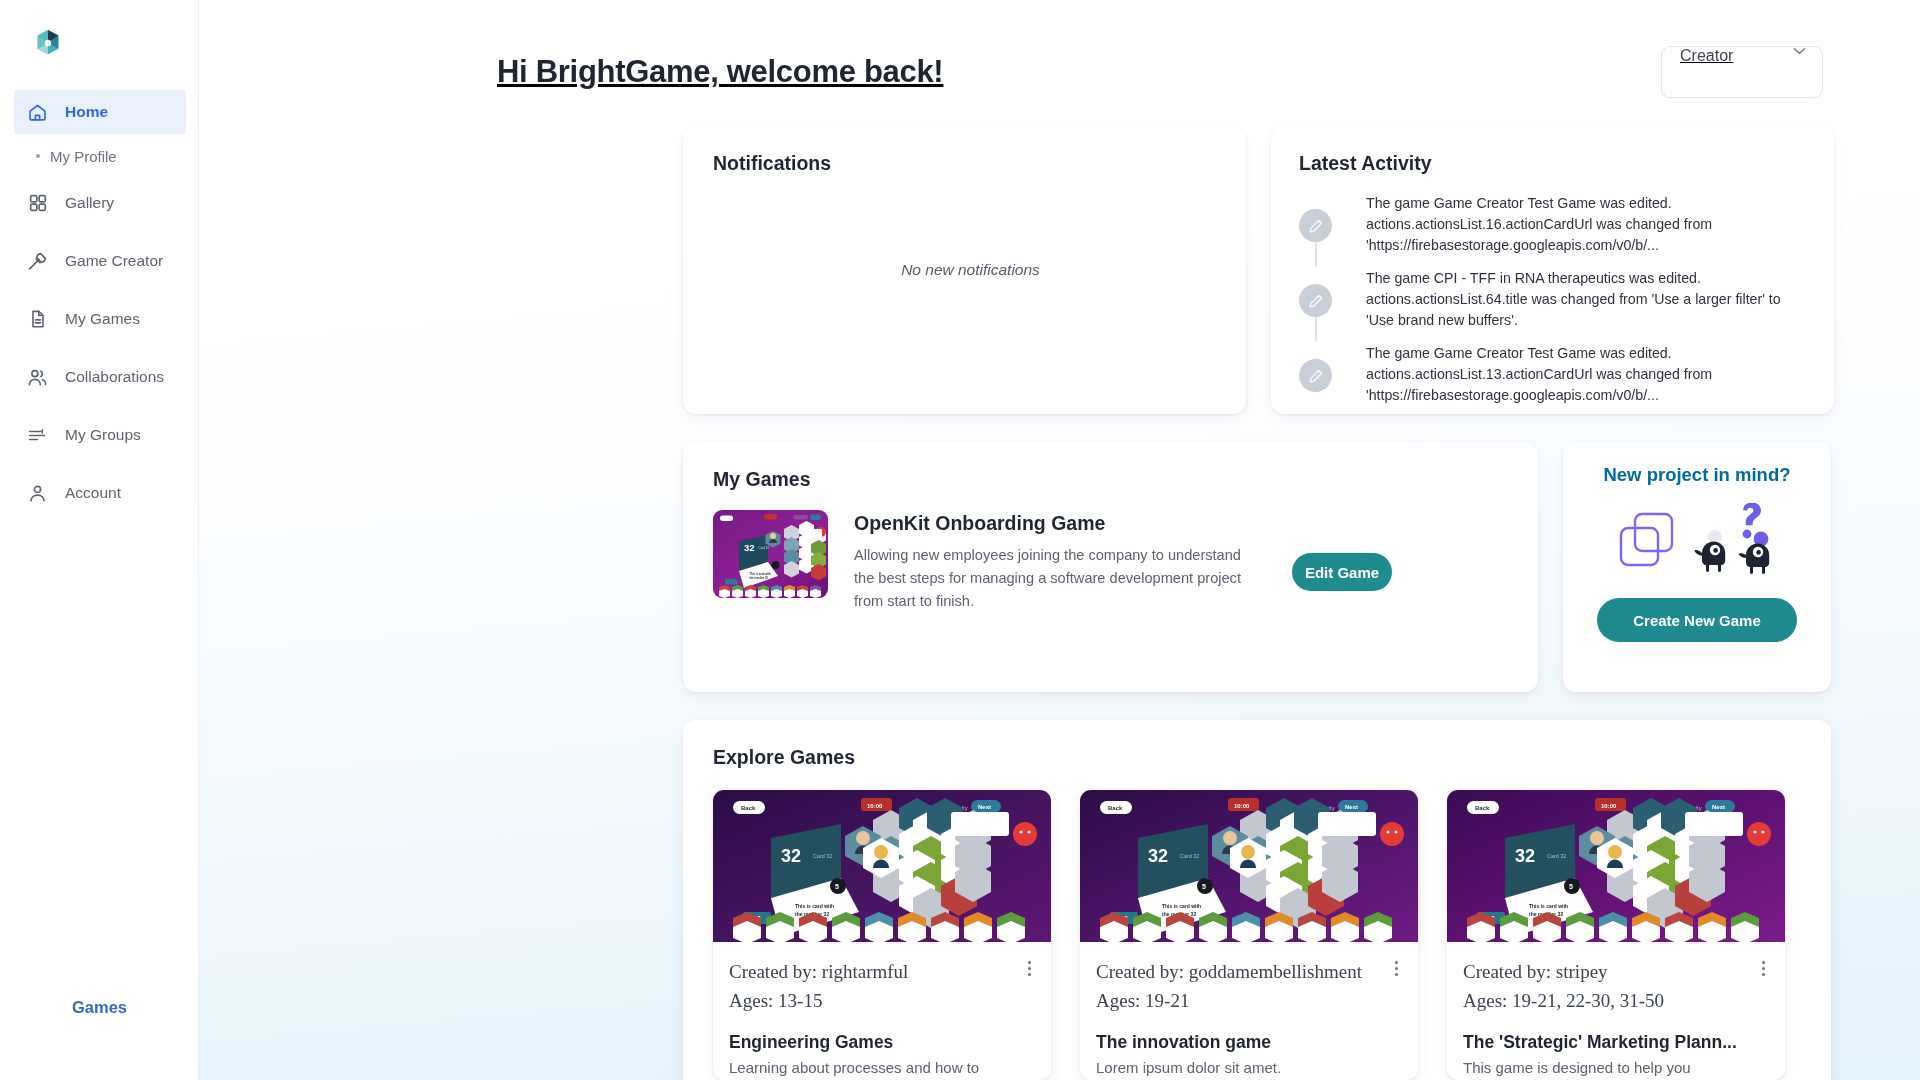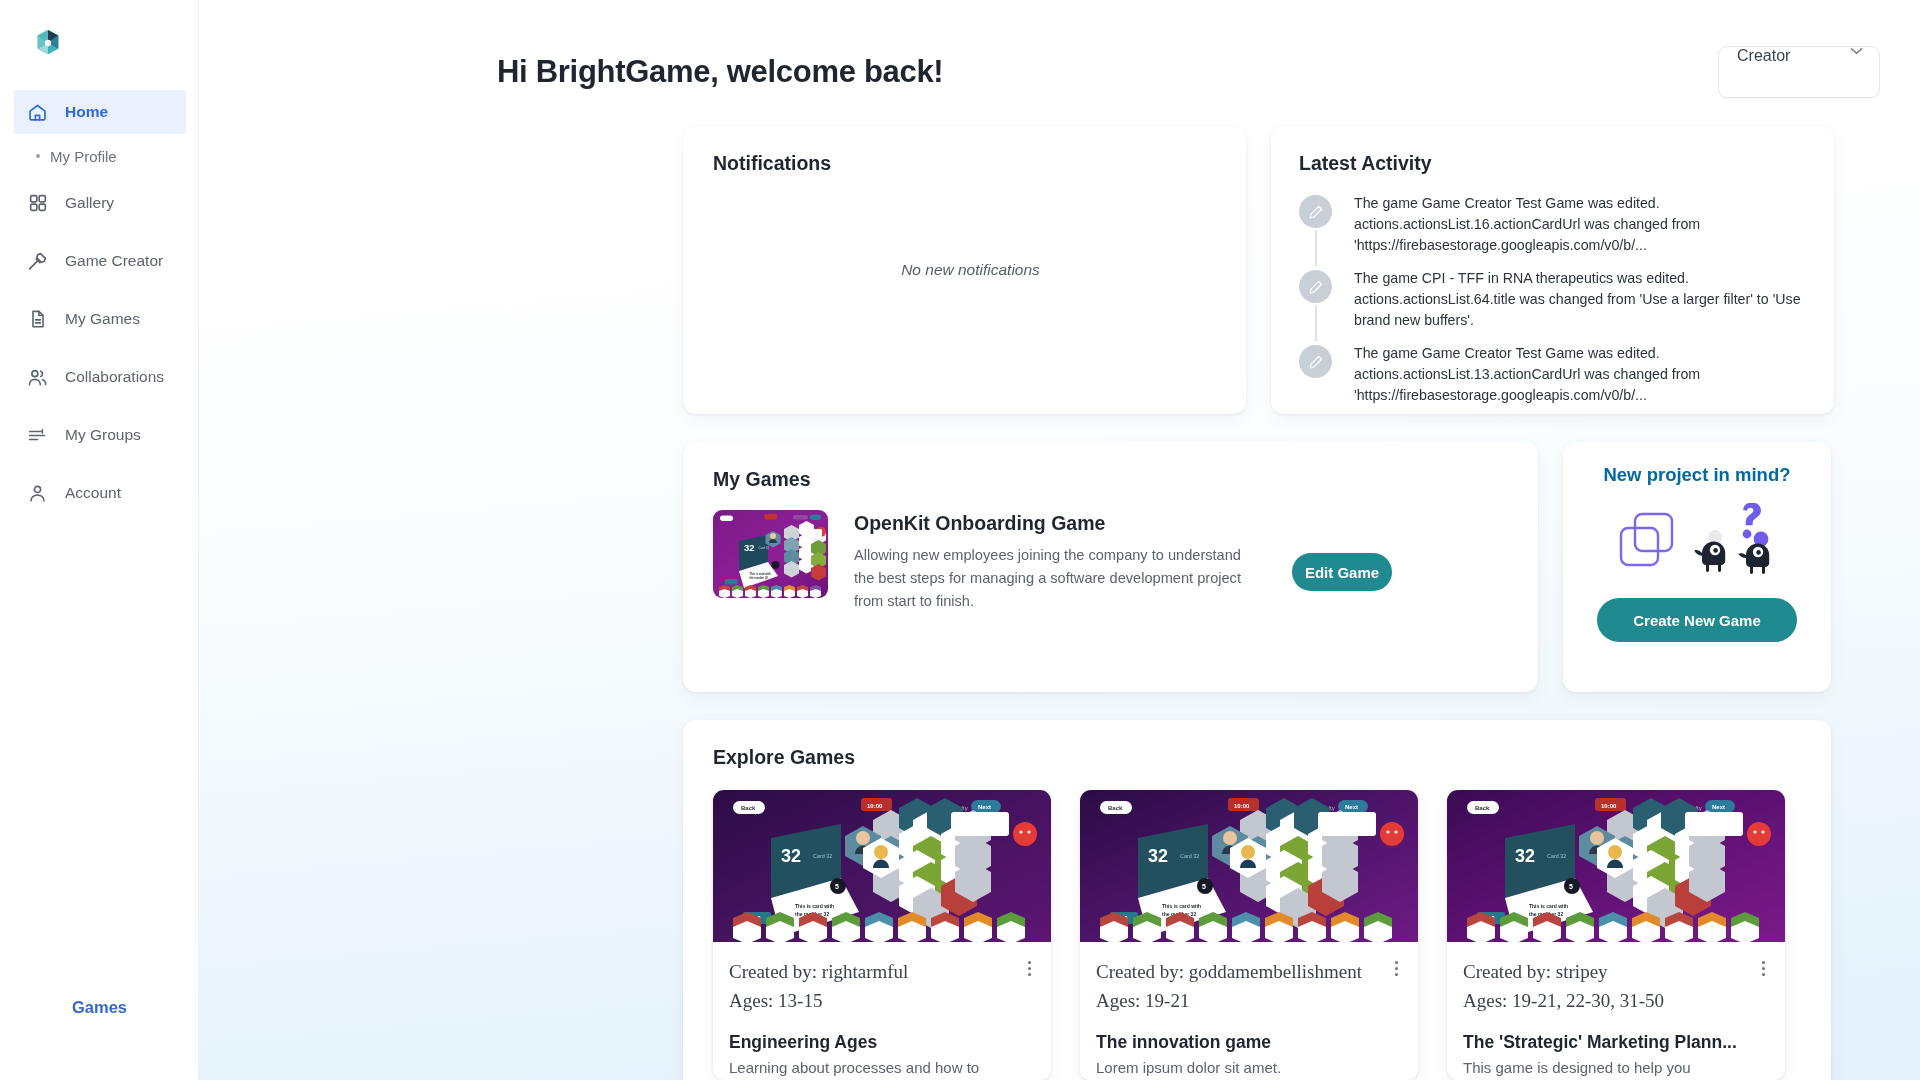--- a/index.html
+++ b/index.html
@@ -64,21 +64,22 @@
   
   .main {
     flex: 1; height: 1080px;
     overflow: hidden;
     position: relative;
     background: linear-gradient(175deg, #ffffff 0%, #ffffff 22%, #fbfdff 42%, #f2f9fd 66%, #e7f3fb 88%, #e3f1fa 100%);
   }
 
   .topbar {
     display: flex; align-items: center; justify-content: space-between;
-    padding: 46px 40px 0 298px;
+    padding: 46px 97px 0 298px;
+    text-decoration: underline;
   }
   .greeting { font-size: 31px; font-weight: 700; color: #1f2632; letter-spacing: -0.3px; }
   .role-select {
     width: 162px; height: 52px;
     background: #fff; border: 1px solid #e3e6eb; border-radius: 9px;
     display: flex; align-items: flex-start; justify-content: space-between;
     padding: 0 16px 0 18px;
     font-size: 16px; color: #3b4250;
     cursor: pointer;
     box-shadow: 0 1px 2px rgba(20,30,50,.03);
@@ -97,21 +98,21 @@
   .r1 { margin-top: 28px; align-items: stretch; }
   .notif { width: 563px; height: 288px; padding: 26px 30px; position: relative; }
   .sec-title { font-size: 19.5px; font-weight: 700; color: #1f2632; }
   .notif-empty {
     position: absolute; left: 12px; right: 0; top: 50%;
     transform: translateY(-50%);
     text-align: center; font-style: italic; color: #555d6a; font-size: 15.5px;
   }
   .activity { width: 563px; height: 288px; padding: 26px 28px 0 28px; overflow: hidden; }
   .act-list { margin-top: 18px; position: relative; }
-  .act-item { display: flex; gap: 22px; margin-bottom: 12px; position: relative; }
+  .act-item { display: flex; gap: 34px; margin-bottom: 12px; position: relative; align-items: center; }
   .act-icon {
     width: 33px; height: 33px; border-radius: 50%; background: #c9cfd6;
     flex: none; display: flex; align-items: center; justify-content: center; margin-top: 2px;
     position: relative; z-index: 2;
   }
   .act-item:not(:last-child)::after {
     content: ""; position: absolute; left: 16px; top: 37px; bottom: -10px;
     width: 1.5px; background: #dfe3e8; z-index: 1;
   }
   .act-text { font-size: 14.2px; line-height: 1.48; color: #2c333f; }
@@ -529,21 +530,21 @@
                 <div class="meta-l">
                   <div>Created by: rightarmful</div>
                   <div>Ages: 13-15</div>
                 </div>
                 <div class="kebab">
                     <i></i>
                     <i></i>
                     <i></i>
                   </div>
               </div>
-              <div class="gcard-title">Engineering Ages</div>
+              <div class="gcard-title">Engineering Games</div>
               <div class="gcard-desc">Learning about processes and how to</div>
             </div>
           </article>
 
           <article class="gcard">
             <svg class="gcard-img" viewBox="0 0 338 152" preserveAspectRatio="none">
               <defs>
                   <linearGradient id="g2" x1="0" y1="0" x2="1" y2="1">
                     <stop offset="0%" stop-color="#2b0c46"></stop>
                     <stop offset="50%" stop-color="#4d1468"></stop>

